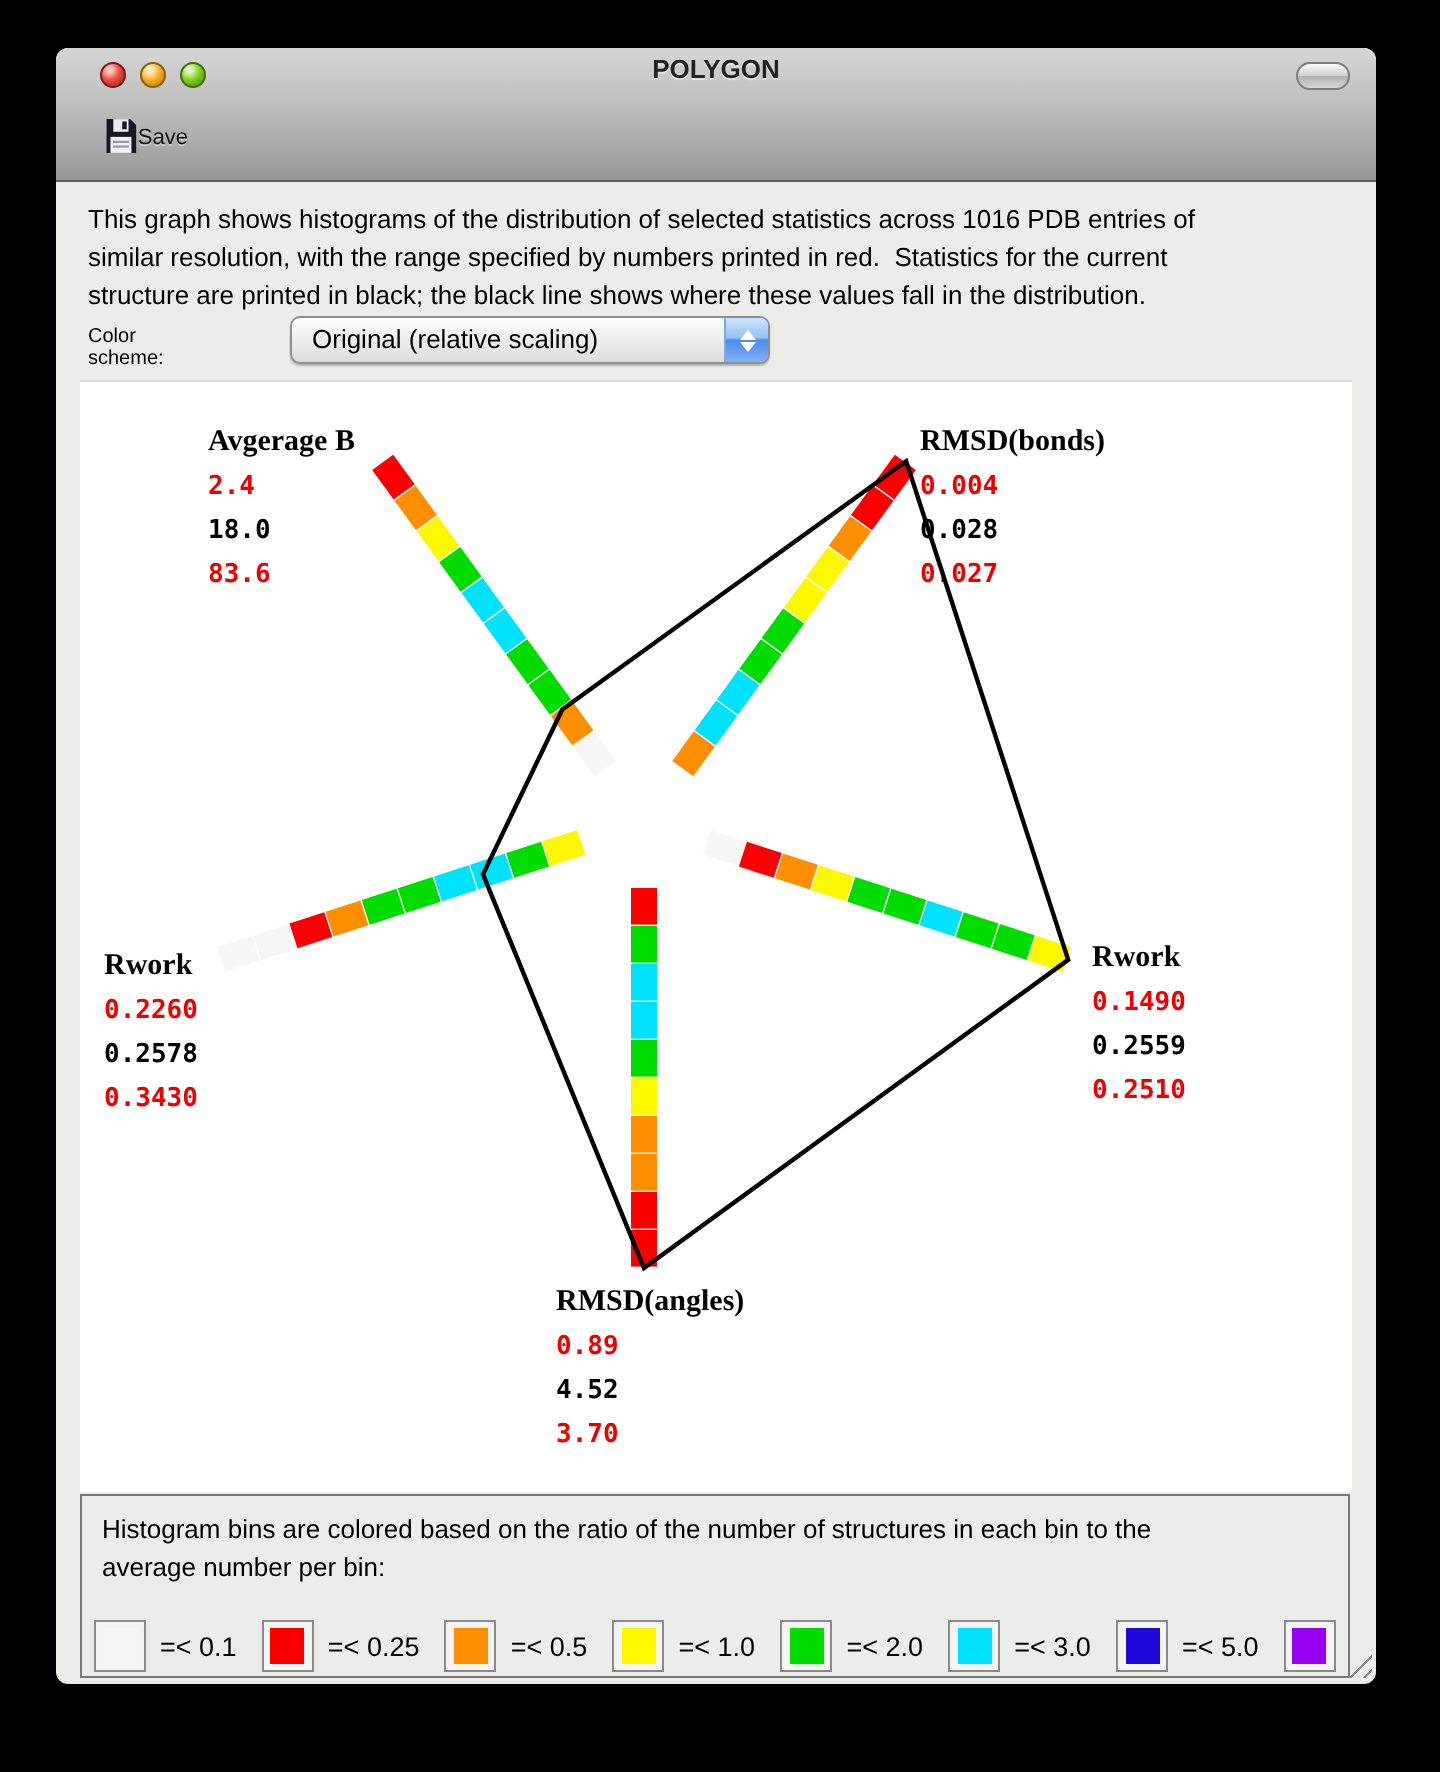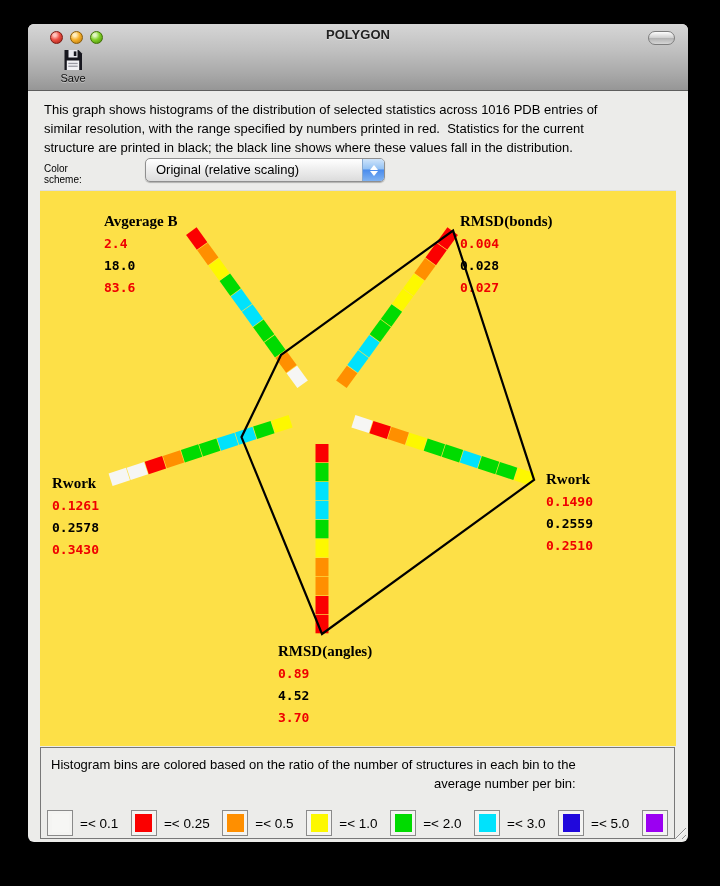--- a/index.html
+++ b/index.html
@@ -16,54 +16,54 @@
   .title{position:absolute;left:0;right:0;top:3px;text-align:center;
          font-size:13px;font-weight:bold;color:#222;text-shadow:0 1px 0 rgba(255,255,255,.45);}
   .tl{position:absolute;top:7px;width:11px;height:11px;border-radius:50%;}
   .tl.close{left:22px;background:radial-gradient(circle at 35% 28%,#ffc4bc 0 12%,#ee5044 45%,#a82318 92%);border:1px solid #7c1a12;}
   .tl.min{left:42px;background:radial-gradient(circle at 35% 28%,#ffeec0 0 12%,#f8b22c 45%,#b97a0d 92%);border:1px solid #8a5c08;}
   .tl.zoom{left:62px;background:radial-gradient(circle at 35% 28%,#e2f6c4 0 12%,#83d229 45%,#4c8f07 92%);border:1px solid #3f7205;}
   .pill{position:absolute;right:13px;top:7px;width:25px;height:12px;border-radius:7px;
         background:linear-gradient(#fdfdfd,#cfcfcf 48%,#b2b2b2 52%,#d6d6d6);
         border:1px solid #7d7d7d;}
   .savebtn{position:absolute;left:24px;top:25px;width:42px;height:38px;
-           display:flex;flex-direction:column;align-items:center;cursor:default;}
+           display:flex;align-items:center;cursor:default;}
   .saveicon{width:20px;height:22px;}
   .savelabel{font-size:11px;color:#111;margin-top:1px;text-shadow:0 1px 0 rgba(255,255,255,.4);}
   
   .desc{position:absolute;left:16px;top:76px;width:630px;font-size:13px;line-height:19px;
         color:#000;white-space:pre;}
   .controls{position:absolute;left:16px;top:134px;height:24px;}
   .cs-label{position:absolute;left:0;top:5px;font-size:10px;color:#000;}
   .popup{position:absolute;left:101px;top:0;width:238px;height:22px;border:1px solid #8f8f8f;
          border-radius:5px;background:linear-gradient(#ffffff,#efefef 45%,#dcdcdc);
          box-shadow:0 1px 1px rgba(0,0,0,.25);}
   .popup-text{position:absolute;left:10px;top:0;line-height:22px;font-size:13px;color:#000;}
   .stepper{position:absolute;right:0;top:0;width:21px;height:22px;border-radius:0 4px 4px 0;
            background:linear-gradient(#cfe5fb,#94c2f4 45%,#4a8ced 50%,#7fb2f2);
            border-left:1px solid #86a8cf;display:flex;flex-direction:column;align-items:center;justify-content:center;gap:1px;}
   .arr-up{width:0;height:0;border:4px solid transparent;border-bottom:5px solid #fff;margin-top:-3px;}
   .arr-dn{width:0;height:0;border:4px solid transparent;border-top:5px solid #fff;margin-bottom:-3px;}
   
-  .plot{position:absolute;left:12px;top:166px;width:636px;height:555px;background:#fde047;
+  .plot{position:absolute;left:12px;top:166px;width:636px;height:555px;background:#ffffff;
         border-top:1px solid #dedede;}
   .plot svg{position:absolute;left:0;top:0;z-index:2;pointer-events:none;}
   .axis-block{position:absolute;z-index:1;}
   .axname{font-family:"Liberation Serif","DejaVu Serif",serif;font-weight:bold;font-size:15px;color:#000;}
   .vals{margin-top:3px;font-family:"DejaVu Sans Mono","Liberation Mono",monospace;
         font-weight:bold;font-size:13px;line-height:22px;color:#000;}
   .vred{color:#ef0000;}
   .pos-avgb{left:64px;top:22px;}
   .pos-bonds{left:420px;top:22px;}
   .pos-rwork{left:506px;top:280px;}
   .pos-angles{left:238px;top:452px;}
   .pos-rfree{left:12px;top:284px;}
   
   .legendpanel{position:absolute;left:12px;top:723px;width:633px;height:90px;
-               border:1px solid #787878;background:#ececea;padding:0;text-align:right;}
+               border:1px solid #787878;background:#ececea;padding:0;}
   .legend-caption{position:absolute;left:10px;top:7px;font-size:13px;line-height:19px;
                   color:#000;white-space:pre;}
   .legend-row{position:absolute;left:6px;right:6px;top:50px;height:30px;
               display:flex;justify-content:space-between;align-items:center;}
   .bin-item{display:flex;align-items:center;margin-top:20px;}
   .bin-box{width:24px;height:24px;border:1px solid #8a8a8a;background:#f4f4f2;
            display:flex;align-items:center;justify-content:center;}
   .bin-color{width:17px;height:18px;}
   .bin-label{font-size:13.5px;color:#000;margin-left:7px;white-space:nowrap;}
   
@@ -141,21 +141,21 @@
       <div class="axname">RMSD(angles)</div>
       <div class="vals">
         <div class="vred">0.89</div>
         <div>4.52</div>
         <div class="vred">3.70</div>
       </div>
     </div>
     <div class="axis-block pos-rfree">
       <div class="axname">Rwork</div>
       <div class="vals">
-        <div class="vred">0.1261</div>
+        <div class="vred">0.2260</div>
         <div>0.2578</div>
         <div class="vred">0.3430</div>
       </div>
     </div>
     <svg id="plot-svg" width="636" height="555">
         <rect x="0" y="-6.5" width="18.3" height="13" fill="#f6f6f4" transform="translate(262.6030866743484,193.30243918562672) rotate(-126)"></rect>
         <rect x="0" y="-6.5" width="18.3" height="13" fill="#ff8f00" transform="translate(251.4351668807914,177.93111629250274) rotate(-126)"></rect>
         <rect x="0" y="-6.5" width="18.3" height="13" fill="#00db00" transform="translate(240.2672470872344,162.55979339937875) rotate(-126)"></rect>
         <rect x="0" y="-6.5" width="18.3" height="13" fill="#00db00" transform="translate(229.09932729367742,147.18847050625473) rotate(-126)"></rect>
         <rect x="0" y="-6.5" width="18.3" height="13" fill="#00e2fc" transform="translate(217.93140750012043,131.81714761313071) rotate(-126)"></rect>

